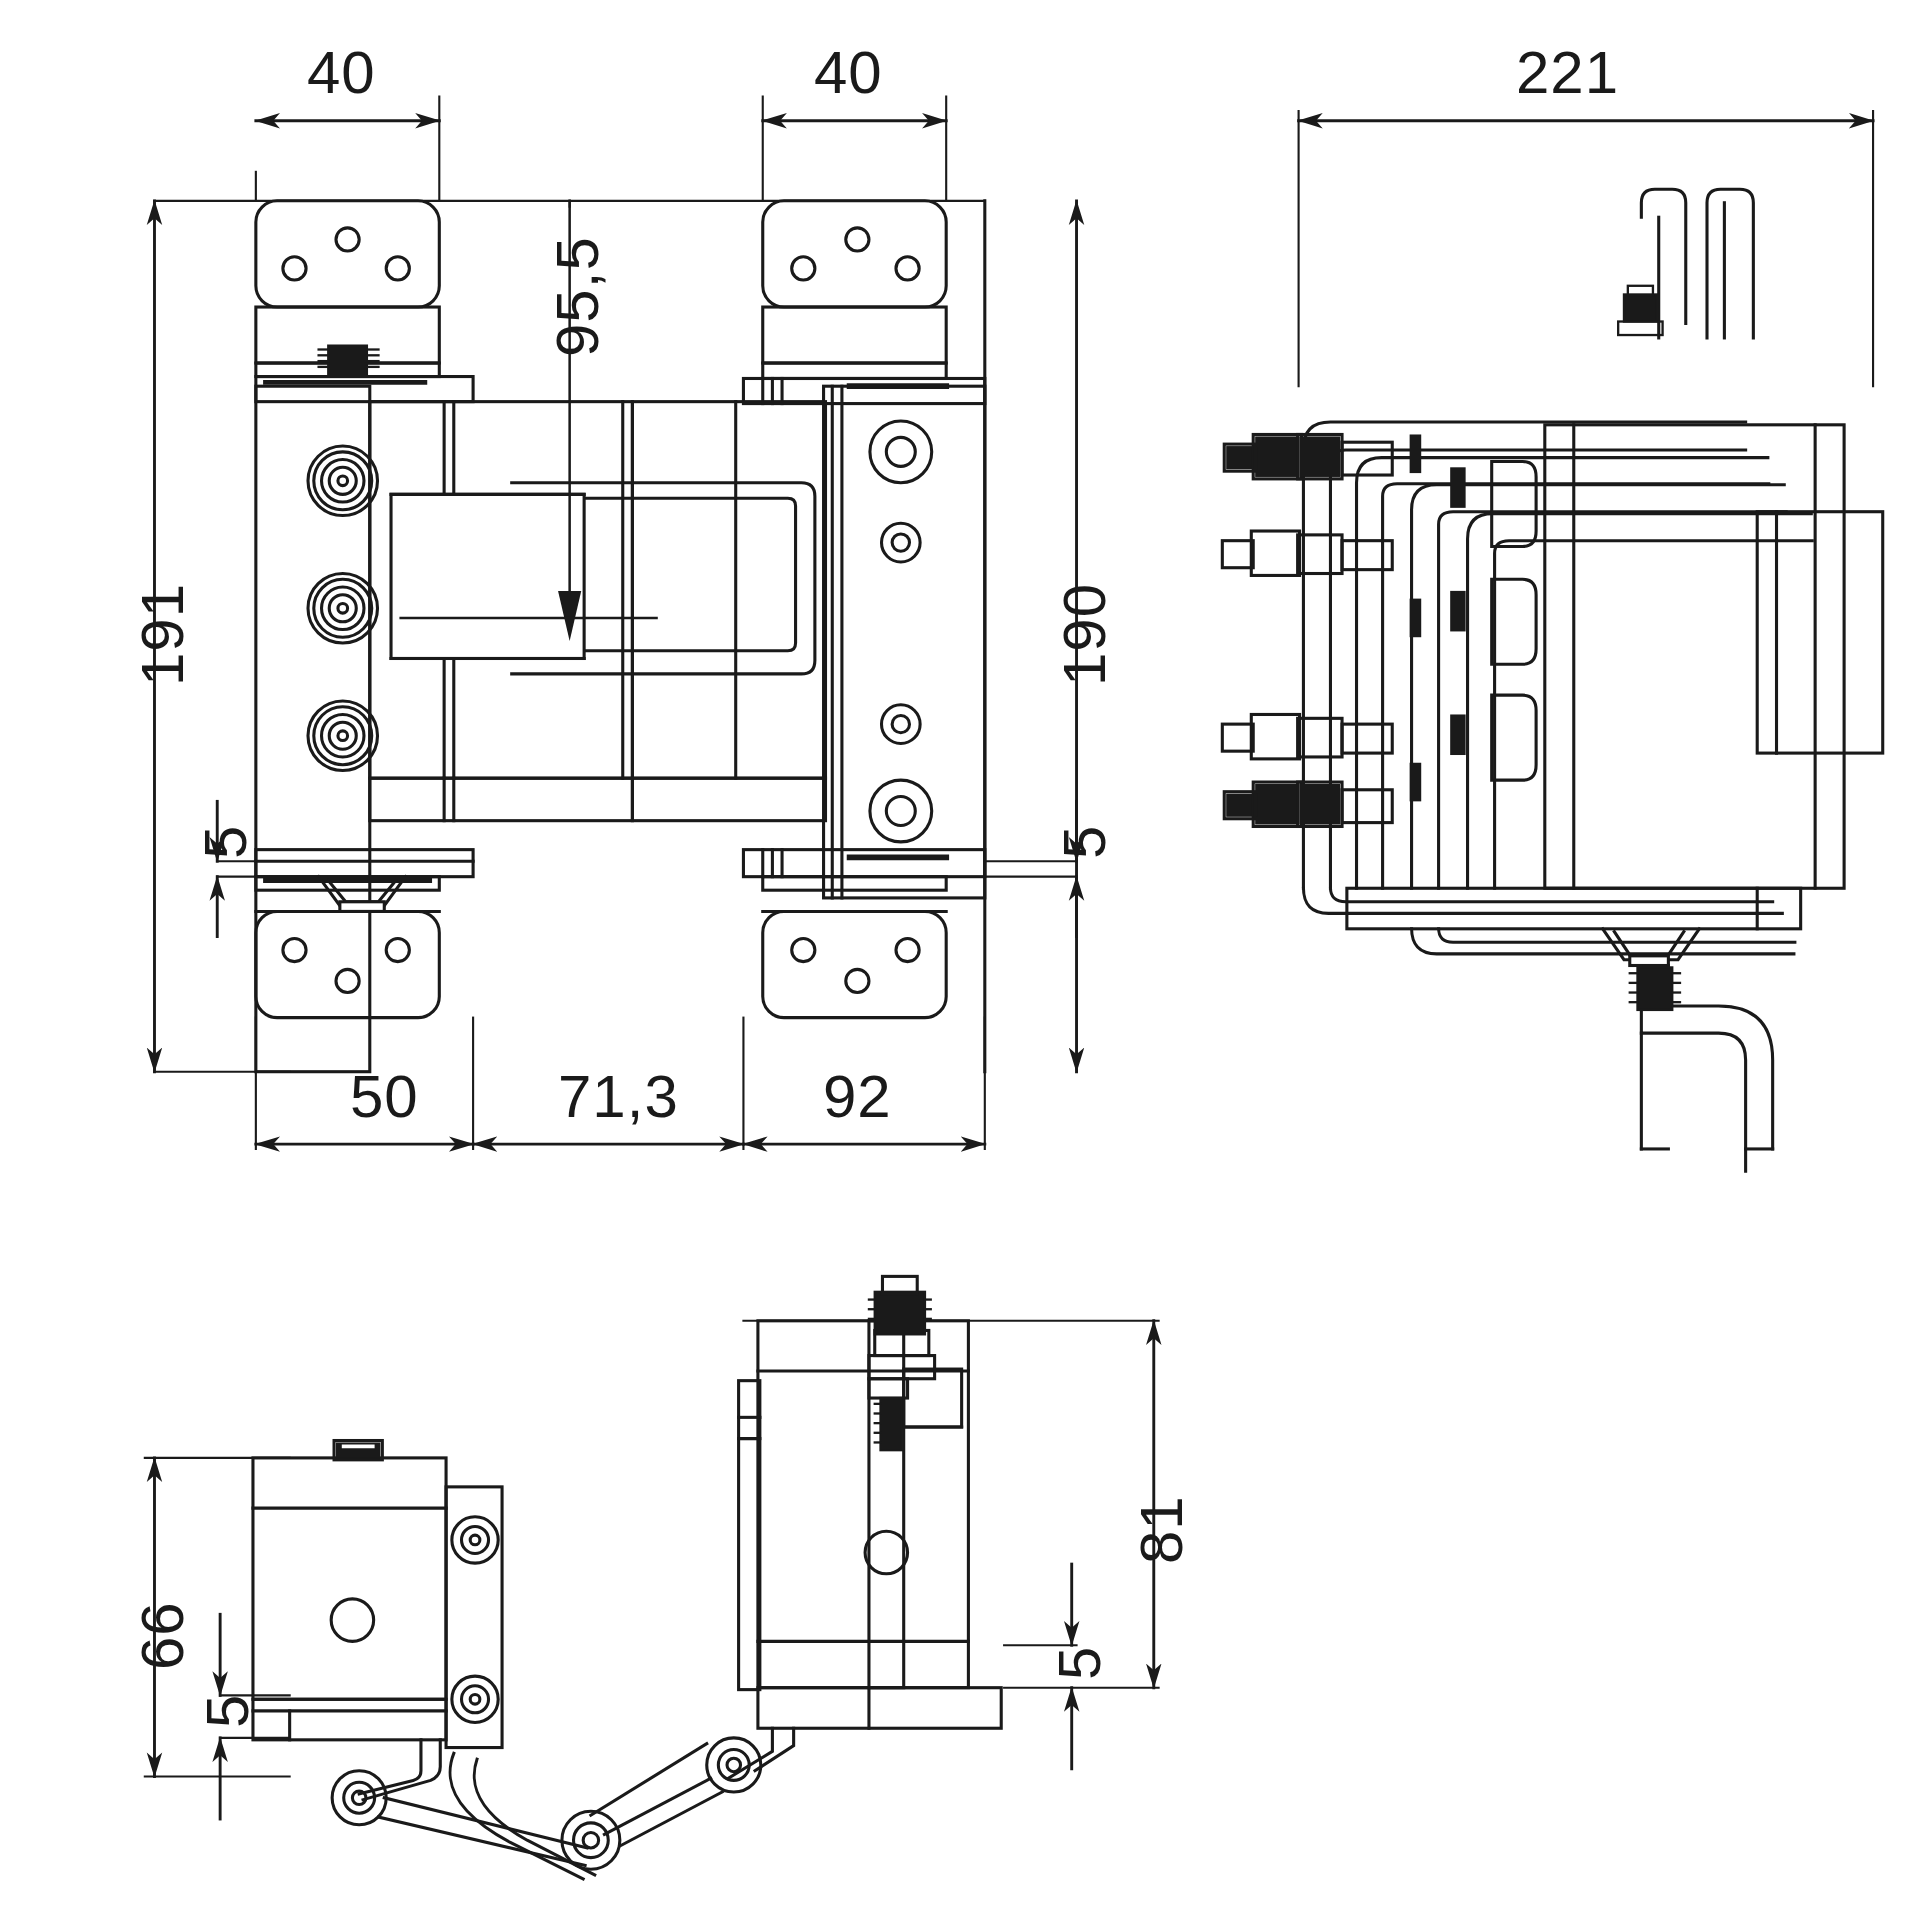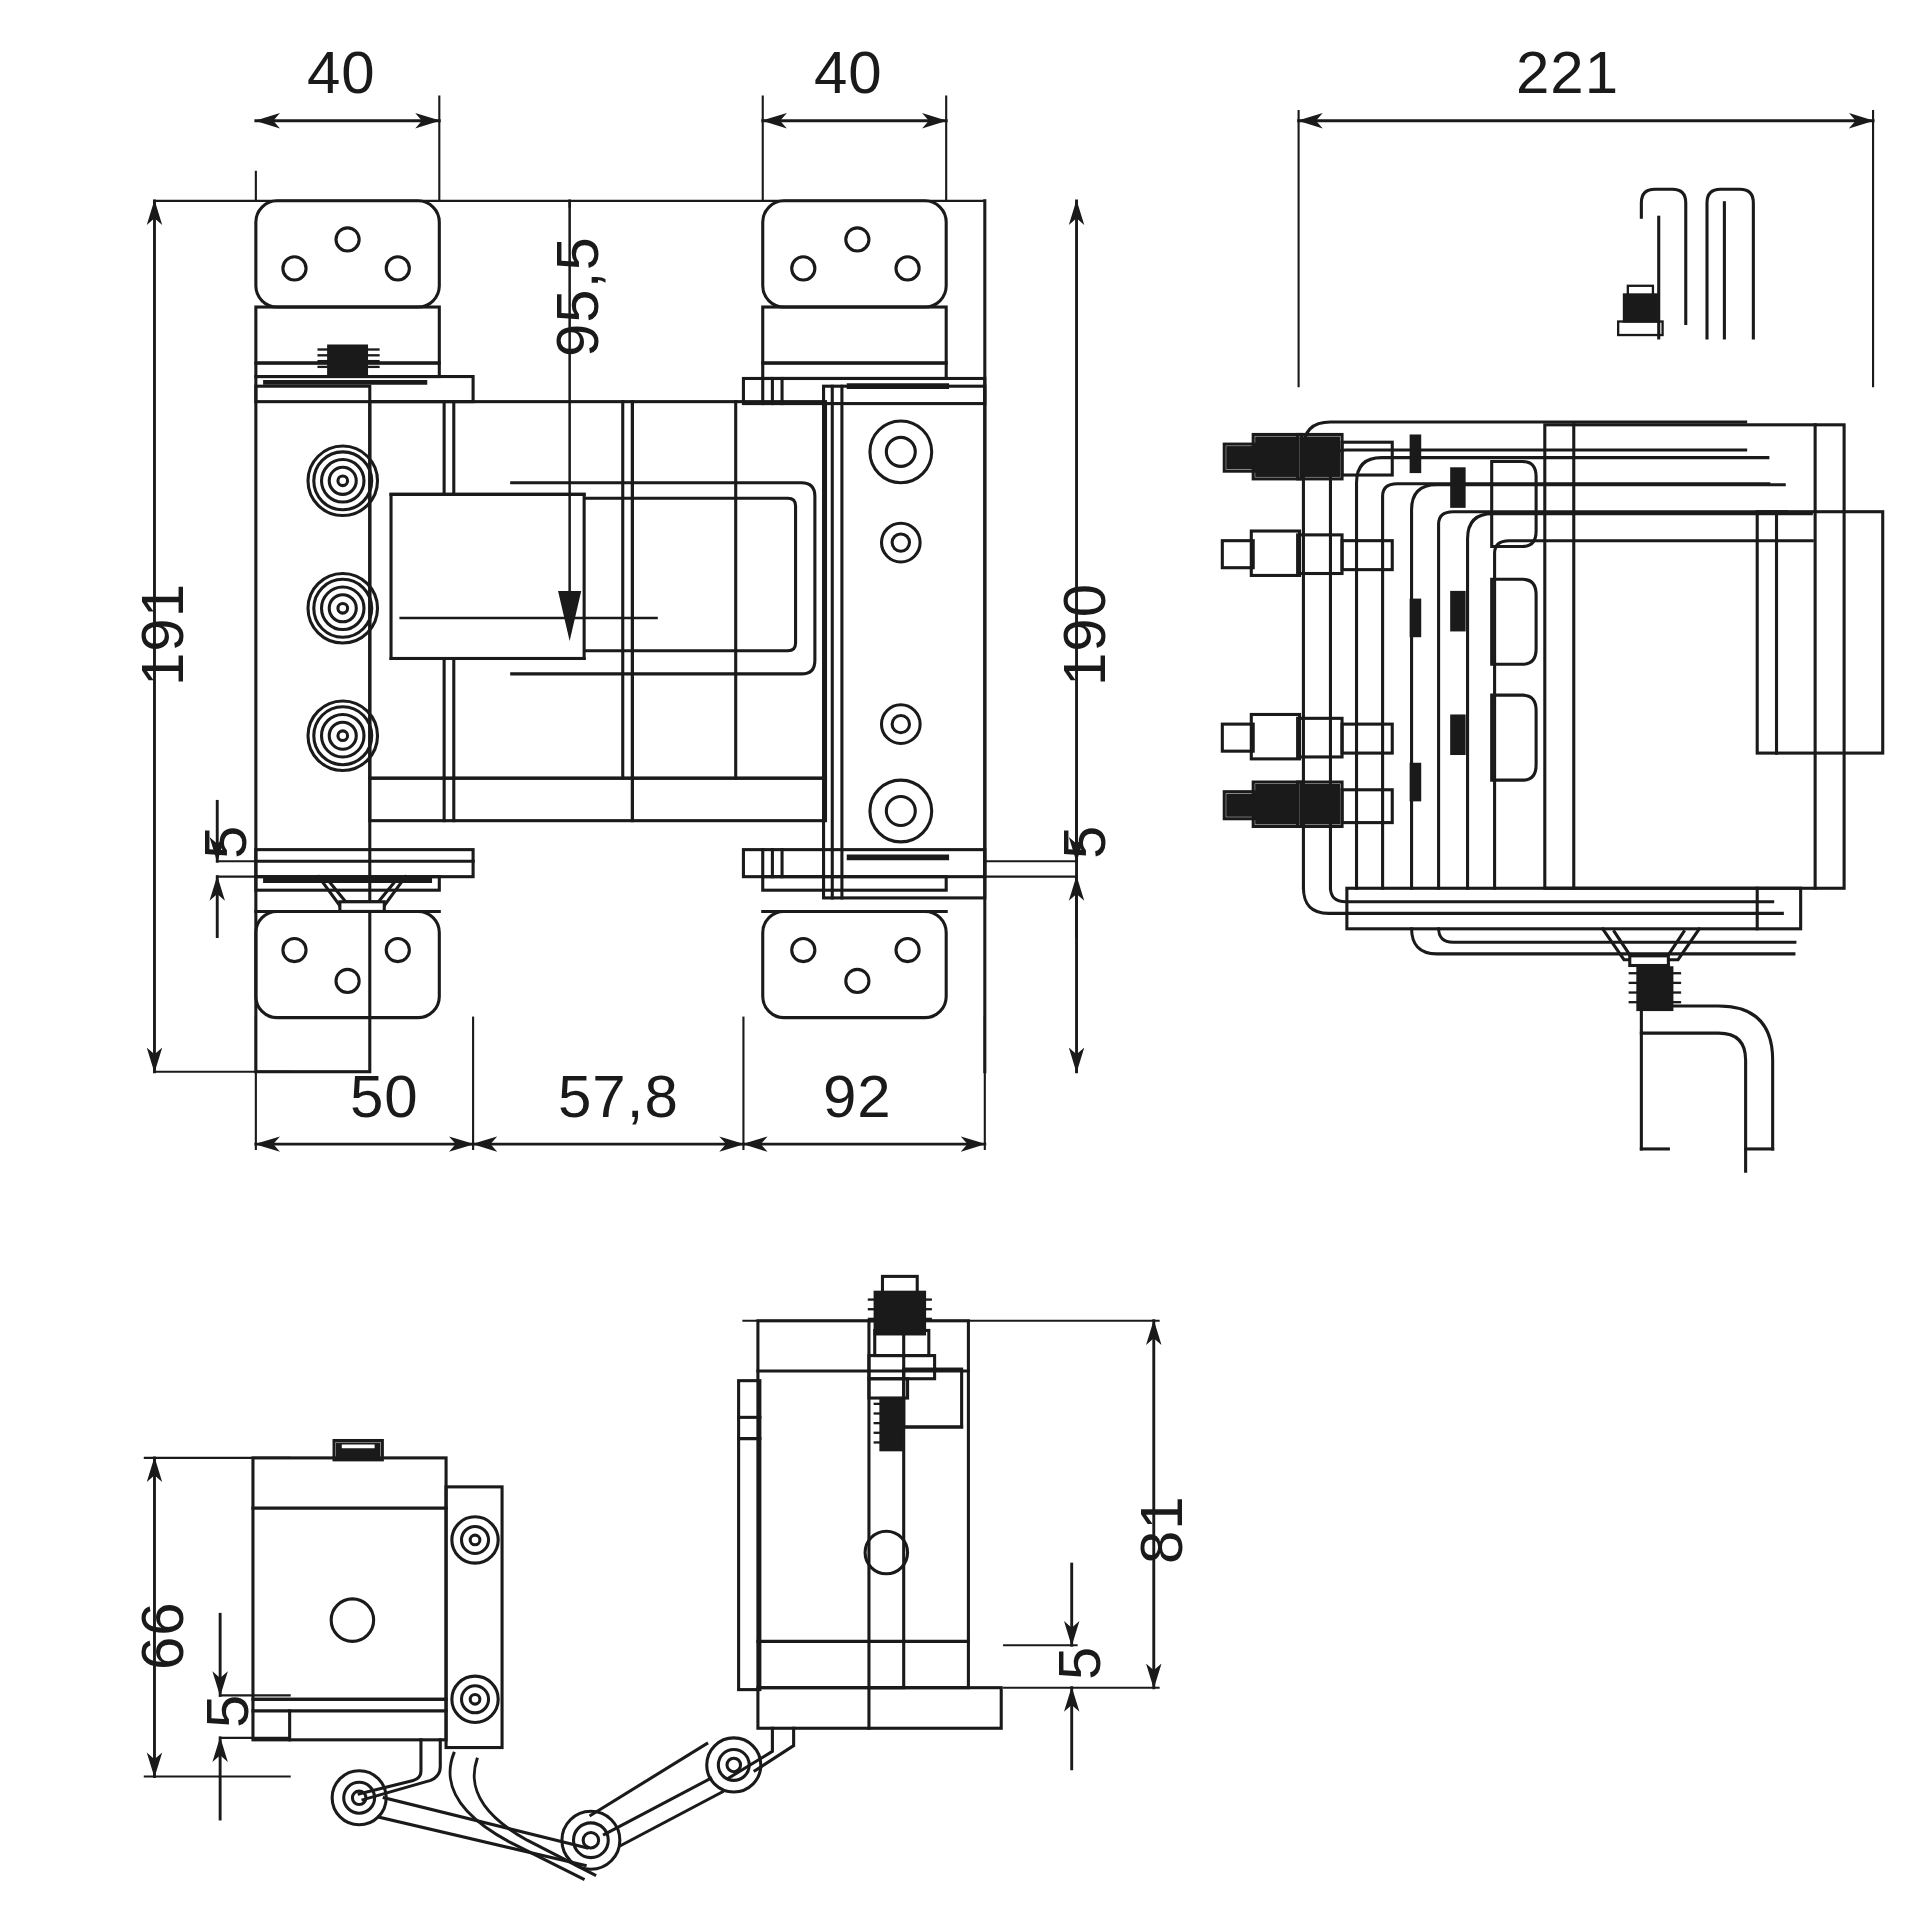--- a/index.html
+++ b/index.html
@@ -434,21 +434,21 @@
 <div class="dimtext rot90" style="left:133px;top:686px;">191</div>
 
 <div class="dimtext rot90" style="left:1055px;top:686px;">190</div>
 
 <div class="dimtext rot90" style="left:196px;top:859px;">5</div>
 
 <div class="dimtext rot90" style="left:1055px;top:859px;">5</div>
 
 <div class="dimtext" style="left:330px;top:1067px;margin-left:20px;">50</div>
 
-<div class="dimtext" style="left:558px;top:1067px;">57,8</div>
+<div class="dimtext" style="left:558px;top:1067px;">71,3</div>
 
 <div class="dimtext" style="left:823px;top:1067px;">92</div>
 
 <div class="dimtext rot90" style="left:133px;top:1670px;">66</div>
 
 <div class="dimtext rot90" style="left:198px;top:1728px;">5</div>
 
 <div class="dimtext rot90" style="left:1132px;top:1564px;">81</div>
 
 <div class="dimtext rot90" style="left:1050px;top:1680px;">5</div>

